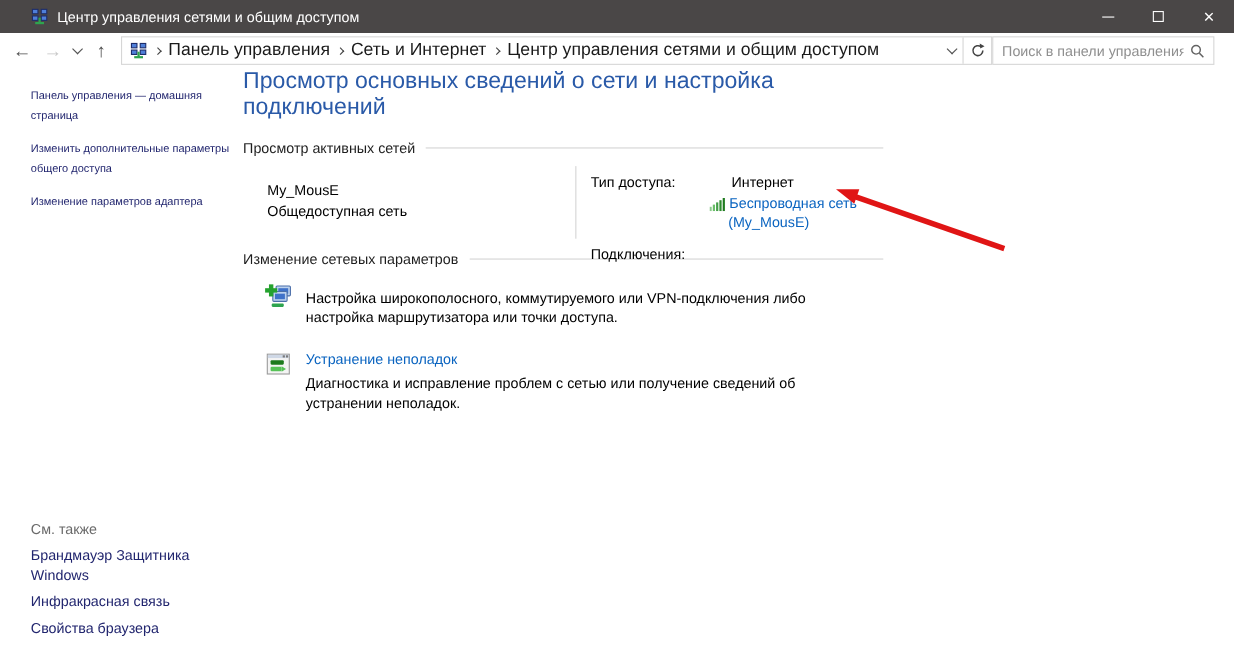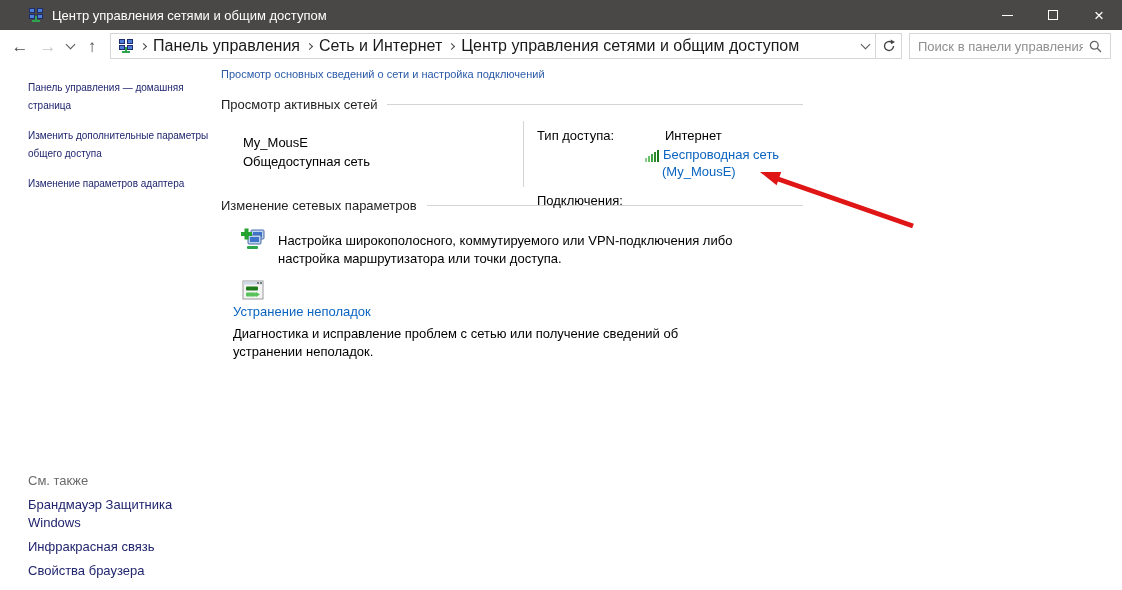--- a/index.html
+++ b/index.html
@@ -40,41 +40,41 @@
     display:flex; align-items:center; background:#fff;
   }
   .addressbar .addr-icon { margin-left:7px; display:flex; }
   .addressbar .crumb-sep { margin:0 7px; display:flex; }
   .crumb { font-size:16px; color:#1a1a1a; white-space:nowrap; }
   .addr-right { margin-left:auto; display:flex; align-items:center; height:100%; }
   .addr-chev { width:20px; display:flex; justify-content:center; }
   .addr-refresh { width:26px; height:100%; border-left:1px solid #d6d6d6; display:flex; align-items:center; justify-content:center; }
 
   .searchbox {
-    margin-left:7px; width:202px; height:26px; border:1px solid #d6d6d6;
+    margin-left:0; width:202px; height:26px; border:1px solid #d6d6d6;
     display:flex; align-items:center; padding:0 8px; background:#fff;
   }
   .searchbox input {
     border:none; outline:none; flex:1; font-size:13px; color:#333;
     font-family:"Liberation Sans", sans-serif; padding:0; background:transparent; min-width:0;
   }
   .searchbox input::placeholder { color:#8f8f8f; opacity:1; }
   .search-icon { display:flex; margin-left:6px; }
 
   
   .sidebar { position:absolute; left:28px; top:79px; width:182px; font-size:10px; line-height:18px; }
   .side-link { color:#21256e; margin-bottom:12px; cursor:pointer; }
   .side-link.tight { margin-bottom:4px; }
   .sidebar-bottom { position:absolute; left:28px; top:472px; width:182px; font-size:13px; line-height:18px; }
   .see-also { color:#6a6a6a; margin-bottom:6px; }
   .sidebar-bottom .side-link { margin-bottom:6px; }
 
   
   .main { position:absolute; left:221px; top:62px; width:582px; }
-  .page-heading { margin-top:6px; font-size:11px; color:#2a5aa8; }
+  .page-heading { margin-top:0; font-size:21px; color:#2a5aa8; }
   .section-row { display:flex; align-items:center; }
   .section-row .sec-label { font-size:13px; color:#1e1e1e; white-space:nowrap; }
   .section-row .rule { flex:1; height:1px; background:#d4d4d4; margin-left:10px; }
   .sec-active { margin-top:17px; }
   .sec-change { margin-top:11px; }
 
   .net-block { position:relative; height:66px; margin-top:9px; }
   .net-left { position:absolute; left:22px; top:14px; font-size:13px; }
   .net-name { font-weight:normal; }
   .net-cat { margin-top:4px; }
@@ -83,21 +83,21 @@
   .lbl-access { left:316px; top:7px; }
   .lbl-conn { left:316px; top:28px;margin-top:44px; }
   .net-value { position:absolute; font-size:13px; }
   .val-access { left:444px; top:7px; }
   .val-conn { left:424px; top:26px; display:flex; align-items:flex-end; }
   .val-conn .wifi { margin-top:3px; margin-right:3px; display:flex; }
   .val-conn-line2 { left:441px; top:43px; }
   a.blue-link, .blue-link { color:#0a64c0; text-decoration:none; cursor:pointer; }
 
   .cmd-item { display:flex; margin-top:13px; }
-  .cmd-item + .cmd-item { margin-top:10px;flex-direction:column; }
+  .cmd-item + .cmd-item { margin-top:21px; }
   .cmd-icon { width:26px; height:26px; margin-left:19px; flex:none; }
   .cmd-body { margin-left:12px; font-size:13px; }
   .cmd-link { font-size:13px; }
   .cmd-desc { margin-top:6px; width:505px; line-height:18px; color:#000; }
 
   .red-arrow { position:absolute; left:740px; top:150px; }
 </style>
 </head>
 <body>
 

